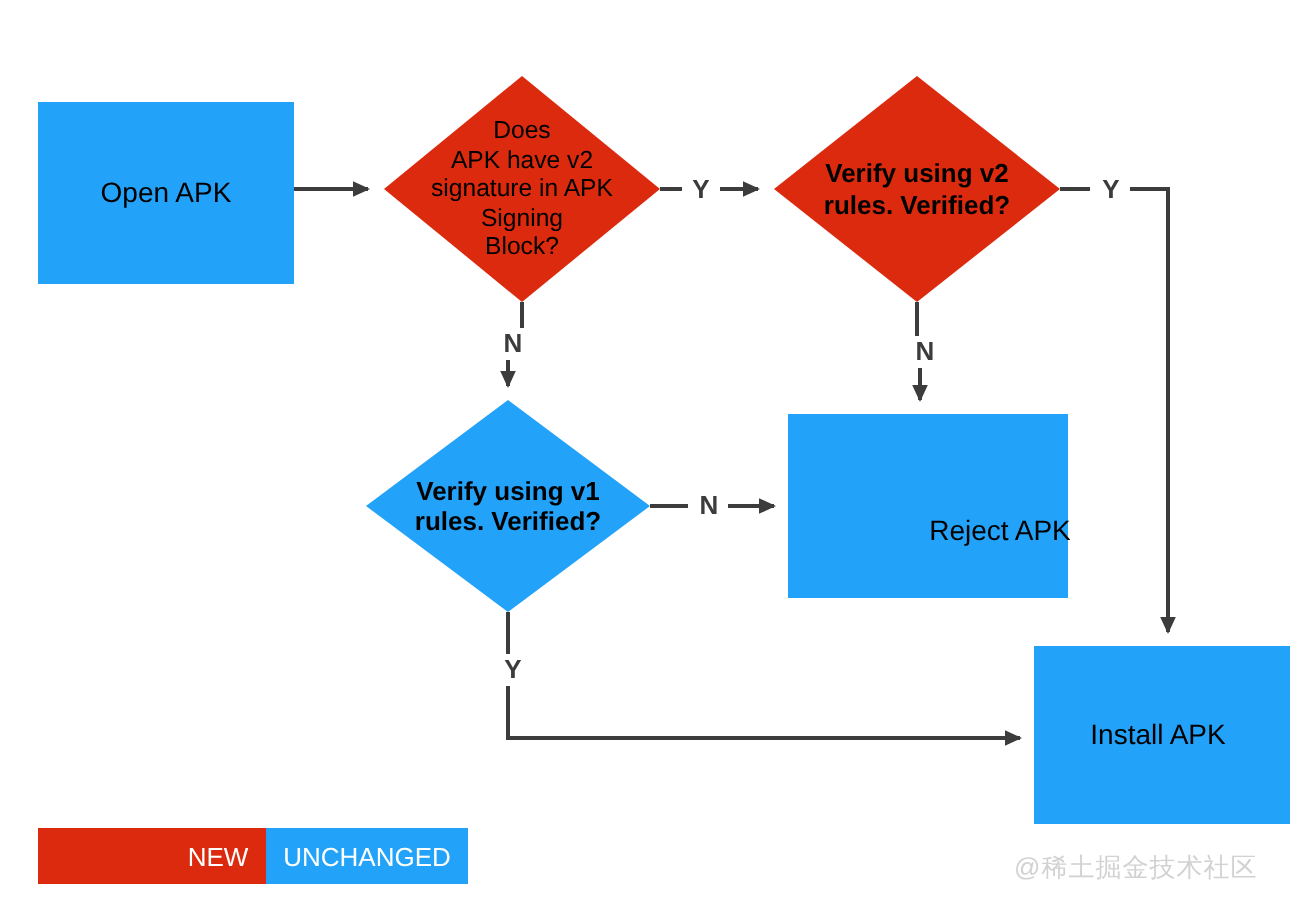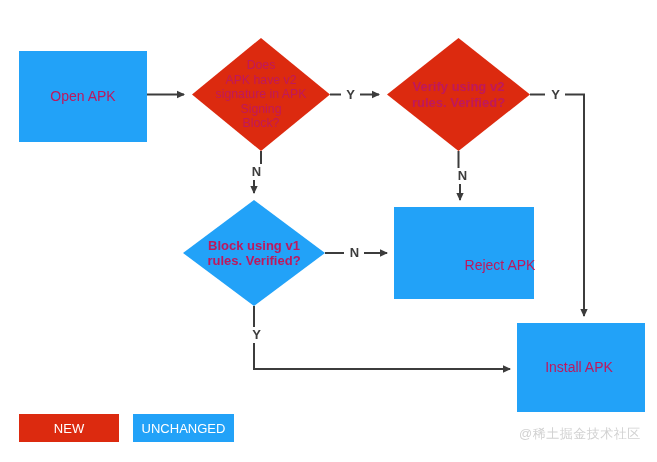--- a/index.html
+++ b/index.html
@@ -21,21 +21,21 @@
     top: 0;
     width: 657px;
     height: 462px;
   }
   .node-label {
     position: absolute;
     display: flex;
     align-items: center;
     justify-content: center;
     text-align: center;
-    color: #be185d;
+    color: #000000;
     pointer-events: none;
     line-height: 1.18;
     white-space: pre-line;
   }
   .box-label {
     font-size: 14px;
   }
   .diamond-label-lg {
     font-size: 12.3px;
   }
@@ -60,21 +60,20 @@
     justify-content: center;
     color: #ffffff;
     font-size: 13px;
   }
   .watermark {
     position: absolute;
     color: #d2d2d2;
     font-size: 13px;
     letter-spacing: 0.5px;
     white-space: nowrap;
-    margin-left: 12px;
   }
 </style>
 </head>
 <body>
 
 <div id="canvas">
 
   <svg id="flow-svg" viewBox="0 0 657 462" xmlns="http://www.w3.org/2000/svg">
     <defs>
       <marker id="arrowhead" markerWidth="9" markerHeight="9" refX="7.5" refY="4.5" orient="auto" markerUnits="userSpaceOnUse">
@@ -119,40 +118,40 @@
 
   <div class="node-label diamond-label-lg" style="left:196px; top:38px; width:130px; height:113px;">Does
 APK have v2
 signature in APK
 Signing
 Block?</div>
 
   <div class="node-label diamond-label-sm" style="left:391px; top:38px; width:135px; height:113px;">Verify using v2
 rules. Verified?</div>
 
-  <div class="node-label diamond-label-sm" style="left:186px; top:200px; width:136px; height:106px;">Block using v1
+  <div class="node-label diamond-label-sm" style="left:186px; top:200px; width:136px; height:106px;">Verify using v1
 rules. Verified?</div>
 
   <div class="node-label box-label" style="left:394px; top:207px; width:140px; height:116px;margin-left:36px;">Reject APK</div>
 
   <div class="node-label box-label" style="left:517px; top:323px; width:124px; height:89px;">Install APK</div>
 
   <div class="edge-label" style="left:341px; top:88px; width:15px;">Y</div>
 
   <div class="edge-label" style="left:247px; top:165px; width:15px;">N</div>
 
   <div class="edge-label" style="left:546px; top:88px; width:15px;">Y</div>
 
   <div class="edge-label" style="left:453px; top:169px; width:15px;">N</div>
 
   <div class="edge-label" style="left:345px; top:246px; width:15px;">N</div>
 
   <div class="edge-label" style="left:247px; top:328px; width:15px;">Y</div>
 
-  <div class="legend-chip" style="left:19px; top:414px; width:100px; height:28px; background:#dc2a0f;">
+  <div class="legend-chip" style="left:19px; top:414px; width:100px; height:28px; background:#dc2a0f;padding-left:40px;">
     <span>NEW</span>
   </div>
 
   <div class="legend-chip" style="left:133px; top:414px; width:101px; height:28px; background:#22a2f8;">
     <span>UNCHANGED</span>
   </div>
 
   <div class="watermark" style="left:507px; top:425px;">@稀土掘金技术社区</div>
 
 </div>

